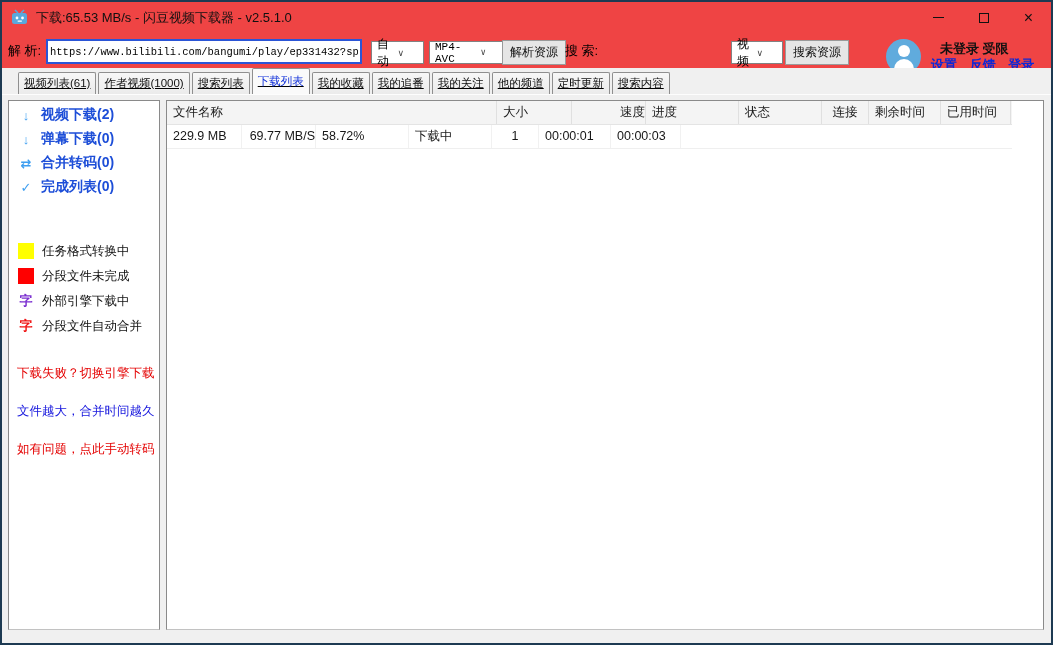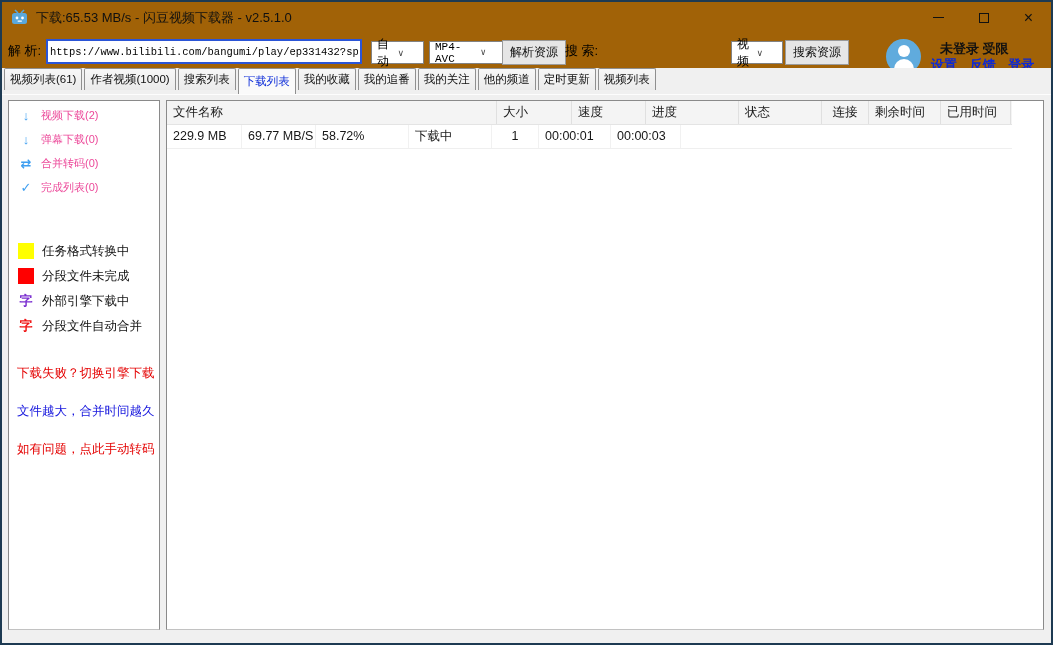--- a/index.html
+++ b/index.html
@@ -1,21 +1,21 @@
 <!DOCTYPE html>
 <html><head>
 <meta charset="utf-8">
 <style>
   * { margin:0; padding:0; box-sizing:border-box; }
   html,body { width:1053px; height:645px; overflow:hidden;
     font-family:"Liberation Sans","DejaVu Sans",sans-serif; font-size:12px; color:#000; }
   #window { position:absolute; inset:0; border:2px solid #1d3a52; background:#f0f0f0; }
 
   
-  .topbar { position:absolute; left:0; top:0; right:0; height:66px; background:#a16207; }
+  .topbar { position:absolute; left:0; top:0; right:0; height:66px; background:#ef4444; }
 
   .app-icon { position:absolute; left:9px; top:7px; width:17px; height:17px; }
   .title-text { position:absolute; left:34px; top:0; height:31px; line-height:31px; font-size:13px; color:#101010; white-space:nowrap; }
 
   .win-controls { position:absolute; right:0; top:0; height:31px; display:flex; }
   .win-btn { width:45px; height:31px; display:flex; align-items:center; justify-content:center; cursor:default; }
   .min-glyph { display:block; width:11px; height:1px; background:#111; }
   .max-glyph { display:block; width:10px; height:10px; border:1px solid #111; }
   .close-glyph { font-size:16px; line-height:16px; color:#111; }
 
@@ -34,52 +34,52 @@
   .avatar { position:absolute; left:884px; top:37px; width:35px; height:35px; border-radius:50%;
     background:#60abdd; overflow:hidden; }
   .avatar .head { position:absolute; left:11.5px; top:6px; width:12px; height:12px; border-radius:50%; background:#fff; }
   .avatar .body { position:absolute; left:7.5px; top:20px; width:20px; height:12px; border-radius:10px 10px 0 0; background:#fff; }
 
   .login-status { position:absolute; left:938px; top:38px; font-size:13px; font-weight:bold; color:#111; white-space:nowrap; }
   .login-links { position:absolute; left:929px; top:54px; font-size:13px; font-weight:bold; color:#0a28d8; white-space:nowrap; }
   .login-links span { margin-right:9px; cursor:pointer; }
 
   
-  .tabstrip { position:absolute; left:0; top:66px; right:0; height:26px; display:flex; align-items:flex-start; padding-left:2px; background:#f0f0f0; }
+  .tabstrip { position:absolute; left:0; top:66px; right:0; height:26px; display:flex; align-items:flex-end; padding-left:16px; background:#f0f0f0;text-decoration:underline; }
   .tab { height:22px; line-height:20px; margin-right:2px; padding:0 5px; font-size:11.5px; color:#101010;
     background:linear-gradient(#f7f7f7,#ebebeb); border:1px solid #8f8f8f; border-bottom:none;
     border-radius:2px 2px 0 0; white-space:nowrap; cursor:default; }
   .tab.active { height:26px; line-height:25px; background:#fafafa; color:#0b2bd8; position:relative; z-index:3; }
 
   
   .pane { position:absolute; left:0; top:92px; right:0; bottom:0; background:#f0f0f0; border-top:1px solid #fdfdfd; }
 
   .panel { position:absolute; background:#fff; border:1px solid #8a8a8a; border-bottom-color:#c2c2c2; }
   .sidebar { left:6px; top:5px; width:152px; height:530px; }
   .mainlist { left:164px; top:5px; width:878px; height:530px; }
 
   
   .nav { position:absolute; left:0; top:2px; right:0; }
   .nav-item { height:24px; display:flex; align-items:center; padding-left:9px; cursor:pointer; }
   .nav-icon { width:16px; margin-right:7px; color:#3d9ef0; font-weight:bold; font-size:13px; text-align:center; }
-  .nav-label { font-size:11px; color:#ec4899; }
+  .nav-label { font-size:14px; color:#1d4ed8;font-weight:bold; }
 
   .legend-row { position:absolute; left:9px; display:flex; align-items:center; height:18px; }
   .swatch { width:16px; height:16px; margin-right:8px; }
   .legend-glyph { width:16px; margin-right:8px; font-weight:bold; font-size:13px; text-align:center; }
   .legend-label { font-size:12.5px; color:#111; white-space:nowrap; }
 
   .note { position:absolute; left:8px; font-size:12.5px; white-space:nowrap; }
 
   
   .header-row { position:absolute; left:0; top:0; width:845px; height:24px; display:flex; background:#f4f4f4; border-bottom:1px solid #e4e4e4; }
   .hcell { border-right:1px solid #e0e0e0; padding-left:6px; line-height:23px; font-size:12.5px; color:#1a1a1a; overflow:hidden; white-space:nowrap; }
   .data-row { position:absolute; left:0; top:24px; width:845px; height:24px; display:flex; border-bottom:1px solid #efefef; background:#fff; cursor:default; }
   .dcell { border-right:1px solid #f1f1f1; padding-left:6px; line-height:23px; font-size:12.5px; color:#161616; overflow:hidden; white-space:nowrap; }
-  .c0{width:330px;} .c1{width:75px;} .c2{width:74px;} .c3{width:93px;} .c4{width:83px;}
+  .c0{width:330px;} .c1{width:75px;} .c2{width:74px;text-align:right;} .c3{width:93px;} .c4{width:83px;}
   .c5{width:47px; text-align:center; padding-left:0;} .c6{width:72px;} .c7{width:70px;}
 </style>
 </head>
 <body>
 
 <div id="window">
 
   <div class="topbar">
 
     <svg class="app-icon" viewBox="0 0 17 17">
@@ -144,21 +144,21 @@
   <div class="tabstrip">
     <div class="tab">视频列表(61)</div>
     <div class="tab">作者视频(1000)</div>
     <div class="tab">搜索列表</div>
     <div class="tab active">下载列表</div>
     <div class="tab">我的收藏</div>
     <div class="tab">我的追番</div>
     <div class="tab">我的关注</div>
     <div class="tab">他的频道</div>
     <div class="tab">定时更新</div>
-    <div class="tab">视频列表</div>
+    <div class="tab">搜索内容</div>
   </div>
 
   <div class="pane">
 
     <div class="panel sidebar">
       <div class="nav">
         <div class="nav-item">
           <span class="nav-icon">↓</span>
           <span class="nav-label">视频下载(2)</span>
         </div>

